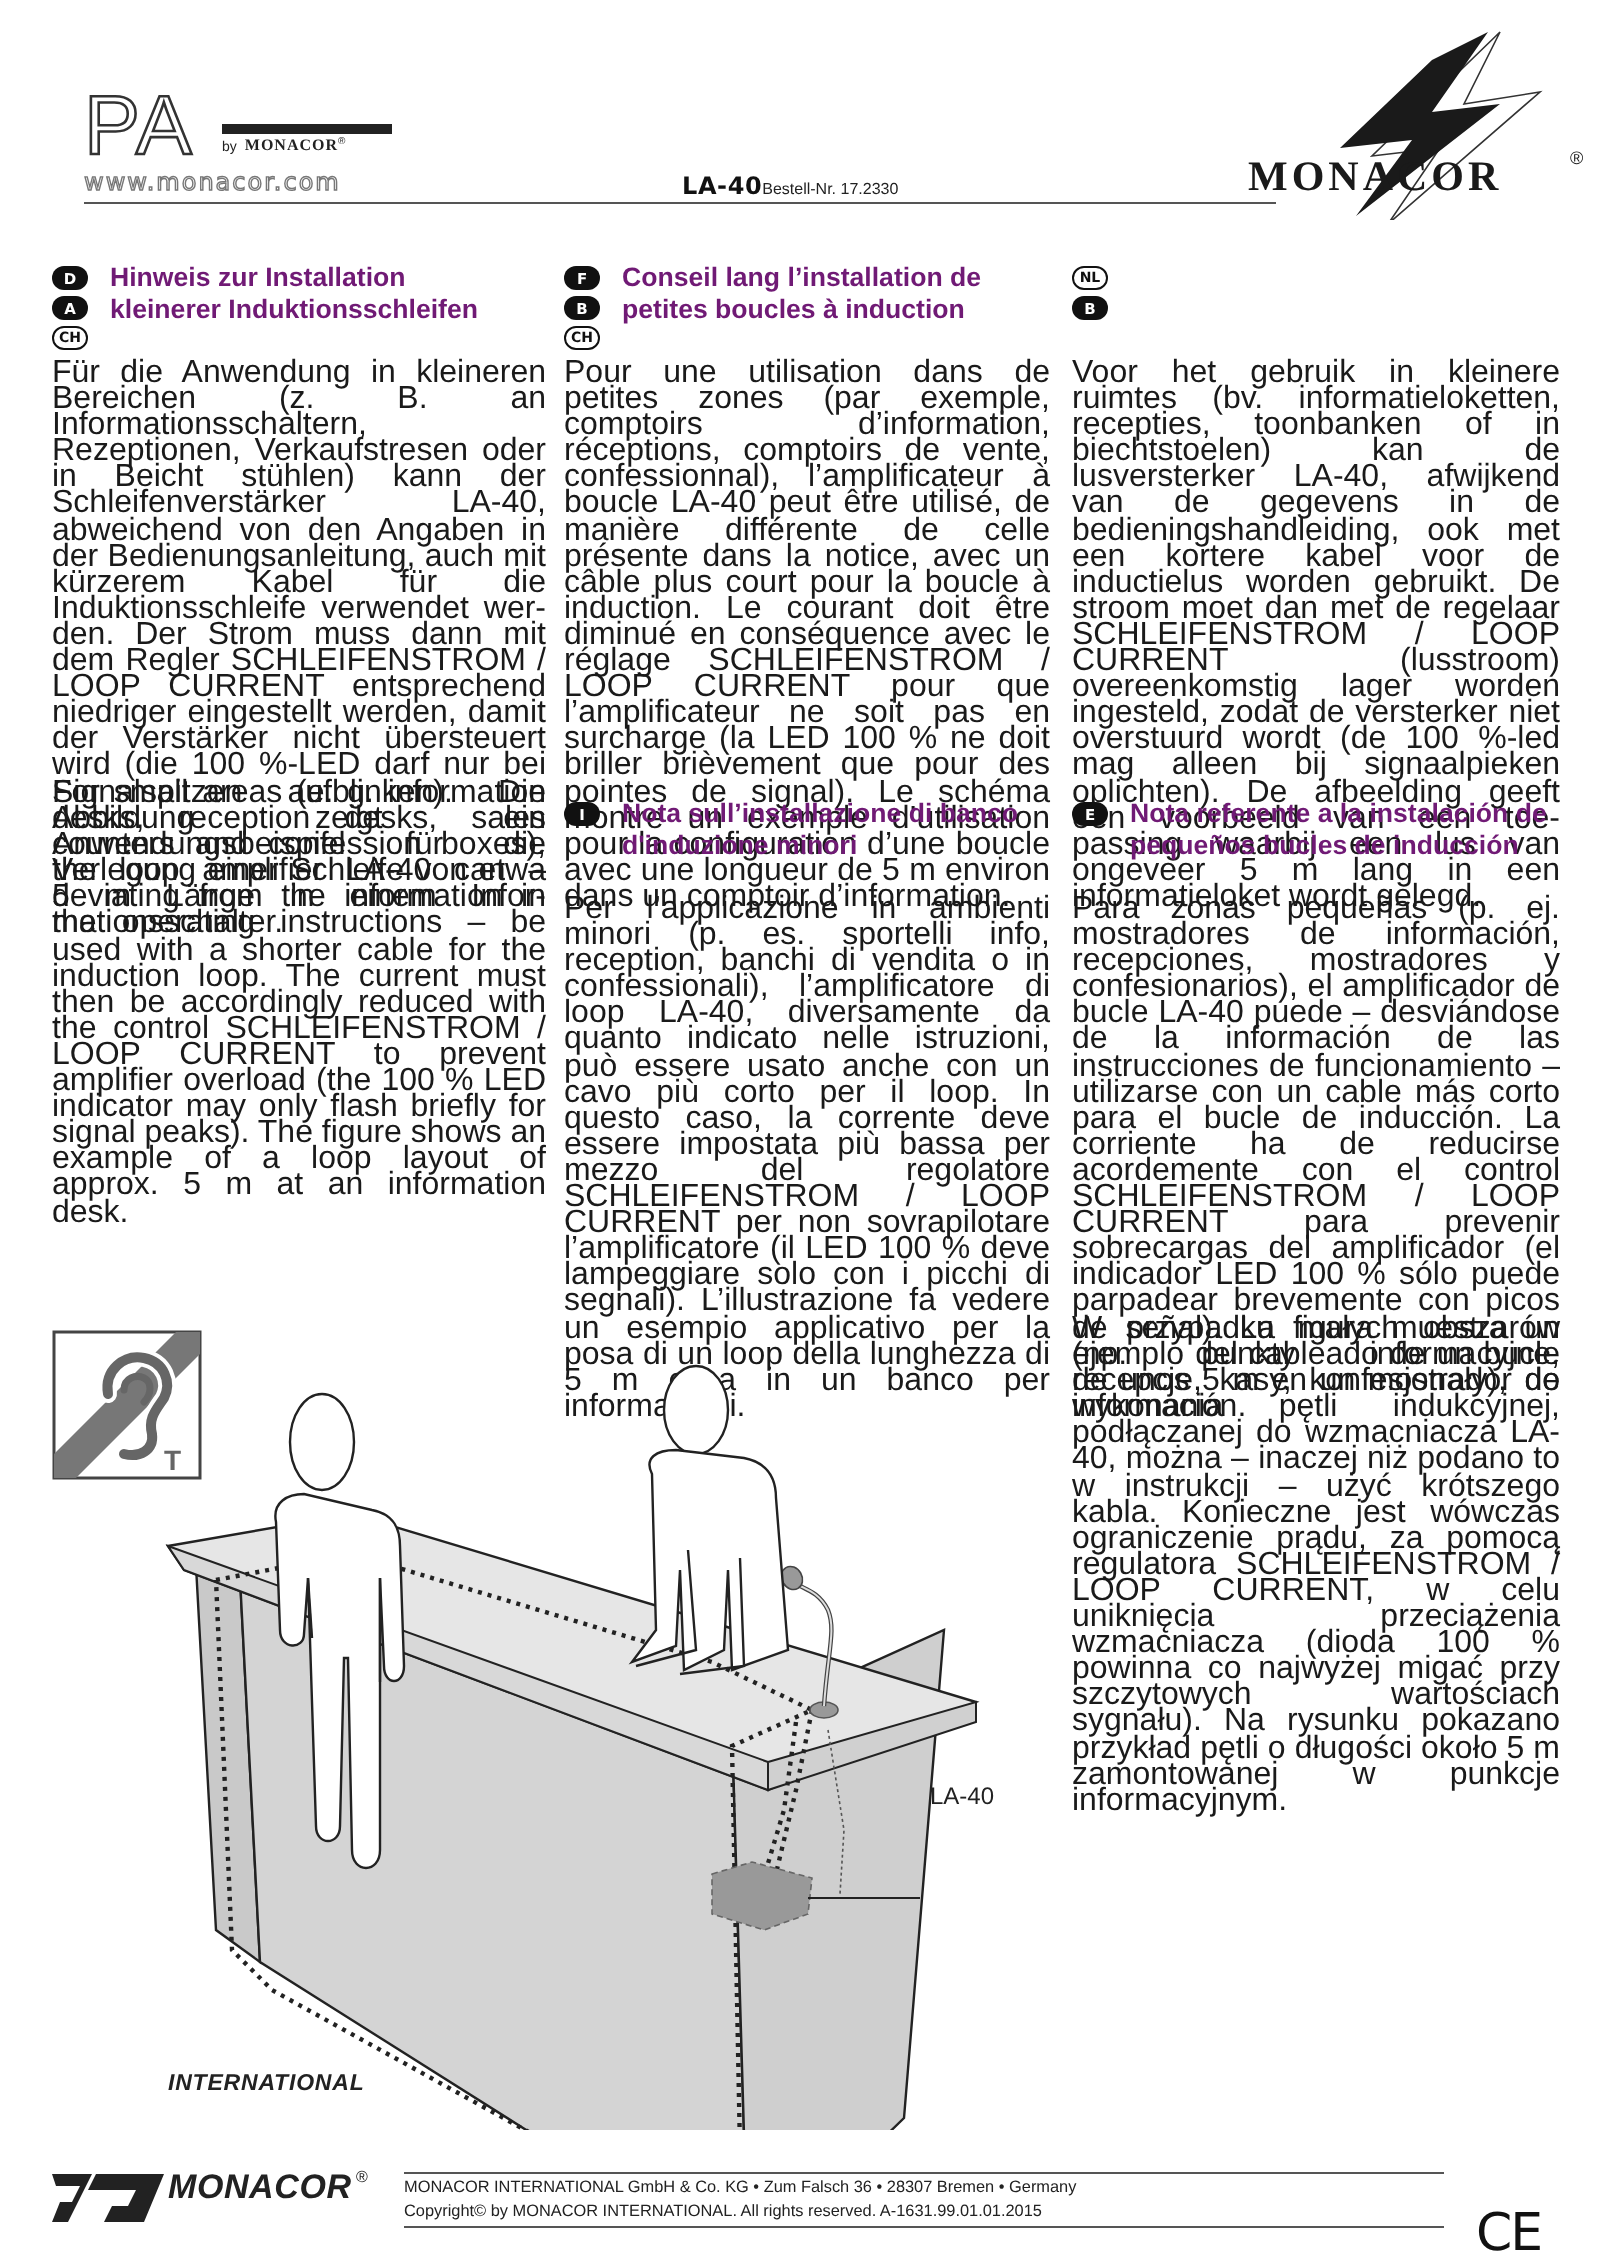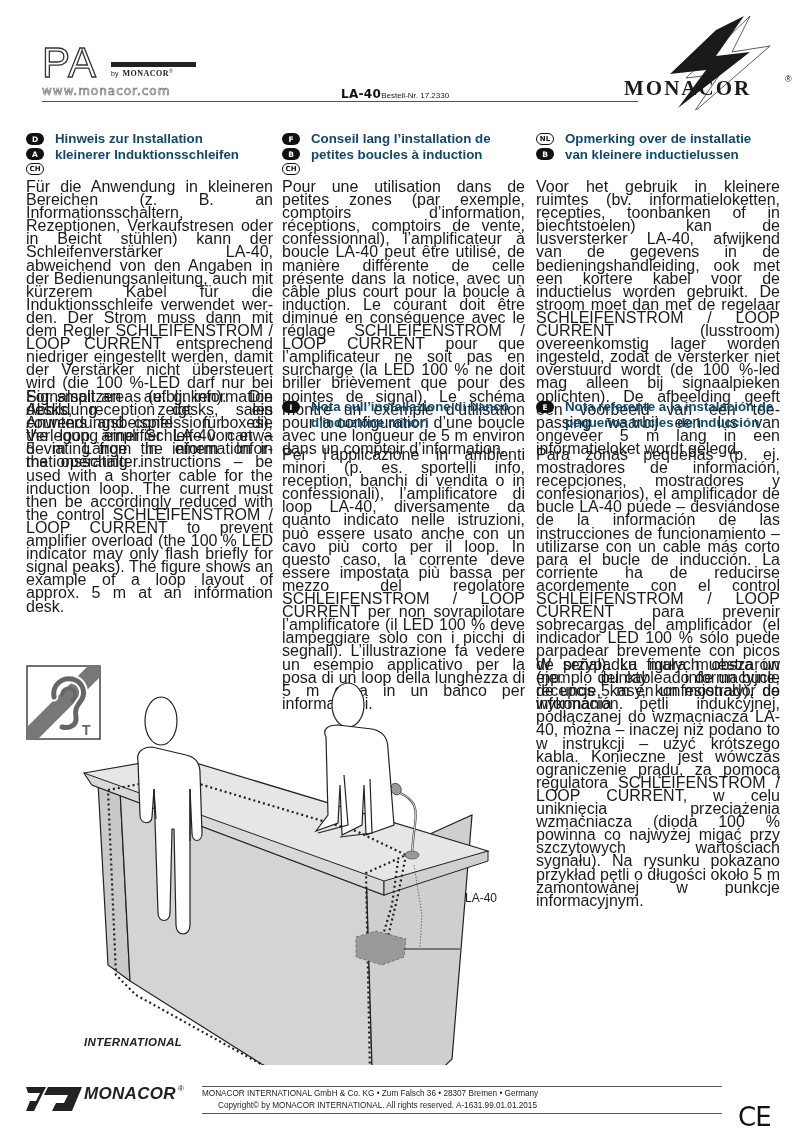--- a/index.html
+++ b/index.html
@@ -22,37 +22,37 @@
   .monacor-word { position: absolute; left: 608px; top: 76px; font-family: "Liberation Serif", serif; font-weight: 700; font-size: 21px; letter-spacing: 2px; color: #1a1a1a; }
   .monacor-reg { position: absolute; left: 769px; top: 74px; font-size: 9px; }
 
   
   .sec { position: absolute; }
   .sec-head { position: relative; height: 58px; }
   .badges { position: absolute; left: 0; top: 4px; width: 22px; }
   .badge { display: flex; align-items: center; justify-content: center; width: 18px; height: 12px; border-radius: 6px; background: #111; color: #fff;
            font-size: 7.5px; font-weight: 700; margin-bottom: 3px; font-family: "DejaVu Sans", sans-serif; }
   .badge.outline { background: #fff; color: #111; border: 1.6px solid #111; font-size: 7px; }
-  .sec-title { position: absolute; left: 29px; top: 2px; font-weight: 700; font-size: 13.3px; line-height: 15.5px; color: #0c4a6e; }
+  .sec-title { position: absolute; left: 29px; top: 2px; font-weight: 700; font-size: 13.3px; line-height: 15.5px; color: #701a75; }
   .sec-body { font-size: 16px; line-height: 13.1px; text-align: justify; color: #1a1a1a; hyphens: manual; }
 
   
   .illus { position: absolute; left: 26px; top: 665px; width: 500px; height: 400px; }
   .la40-label { position: absolute; left: 465px; top: 891px; font-size: 12px; color: #222; }
 
   
   .ftr-logo { position: absolute; left: 26px; top: 1087px; }
   .ftr-logo svg { display: block; }
   .ftr-name { position: absolute; left: 84px; top: 1084px; font-weight: 700; font-style: italic; font-size: 17px; color: #222; letter-spacing: 0.3px; }
   .ftr-name-reg { position: absolute; left: 178px; top: 1084px; font-size: 8px; }
   .ftr-intl { position: absolute; left: 84px; top: 1036px; font-weight: 700; font-style: italic; font-size: 11.5px; color: #222; letter-spacing: 0.4px; }
   .ftr-line-top { position: absolute; left: 202px; top: 1086px; width: 520px; height: 1px; background: #555; }
   .ftr-line-bot { position: absolute; left: 202px; top: 1113px; width: 520px; height: 1px; background: #555; }
   .ftr-t1 { position: absolute; left: 202px; top: 1089px; font-size: 8.2px; color: #222; white-space: nowrap; }
-  .ftr-t2 { position: absolute; left: 218px; top: 1101px; font-size: 8.2px; color: #222; white-space: nowrap; }
+  .ftr-t2 { position: absolute; left: 202px; top: 1101px; font-size: 8.2px; color: #222; white-space: nowrap; }
   .ce { position: absolute; left: 738px; top: 1087px; font-size: 26px; font-weight: 400; color: #111; letter-spacing: -1px; font-family: "DejaVu Sans", sans-serif; margin-top: 15px; }
 </style>
 </head>
 <body>
 
 <div class="hdr">
   <div class="pa-logo">PA</div>
   <div class="pa-bar"></div>
   <div class="pa-by">
     <span>by</span><b>MONACOR</b><sup style="font-size:5px">®</sup>
@@ -101,24 +101,20 @@
     </div>
   </div>
   <p class="sec-body" style="margin-top:-7px">Pour une utilisation dans de petites zones (par exemple, comptoirs d’information, réceptions, comptoirs de vente, confessionnal), l’amplificateur à boucle LA-40 peut être utilisé, de manière diffé­rente de celle présente dans la notice, avec un câble plus court pour la boucle à induction. Le cou­rant doit être diminué en conséquence avec le réglage SCHLEIFENSTROM / LOOP CURRENT pour que l’amplificateur ne soit pas en surcharge (la LED 100 % ne doit briller brièvement que pour des pointes de signal). Le schéma montre un exemple d’utilisation pour la configuration d’une boucle avec une longueur de 5 m environ dans un comptoir d’information.</p>
 </div>
 
 <div class="sec" style="left:536px; top:129px; width:244px;">
   <div class="sec-head">
     <div class="badges">
       <div class="badge outline">NL</div>
       <div class="badge">B</div>
-    </div>
-    <div class="sec-title">
-      <div>Opmerking over de installatie</div>
-      <div>van kleinere inductielussen</div>
     </div>
   </div>
   <p class="sec-body" style="margin-top:-7px">Voor het gebruik in kleinere ruimtes (bv. informa­tieloketten, recepties, toonbanken of in biechtstoe­len) kan de lusversterker LA-40, afwijkend van de gegevens in de bedieningshandleiding, ook met een kortere kabel voor de inductielus worden gebruikt. De stroom moet dan met de regelaar SCHLEIFENSTROM / LOOP CURRENT (lus­stroom) overeenkomstig lager worden ingesteld, zodat de versterker niet overstuurd wordt (de 100 %-led mag alleen bij signaalpieken oplichten). De afbeelding geeft een voorbeeld van een toe­passing waarbij een lus van ongeveer 5 m lang in een informatieloket wordt gelegd.</p>
 </div>
 
 <div class="sec" style="left:26px; top:397px; width:247px;">
   <p class="sec-body" style="margin-top:-7px">For small areas (e. g. information desks, reception desks, sales counters and confession boxes), the loop amplifier LA-40 can – deviating from the infor­mation in the operating instructions – be used with a shorter cable for the induction loop. The current must then be accordingly reduced with the control SCHLEIFENSTROM / LOOP CURRENT to pre­vent amplifier overload (the 100 % LED indicator may only flash briefly for signal peaks). The figure shows an example of a loop layout of approx. 5 m at an information desk.</p>
 </div>
 
 <div class="sec" style="left:282px; top:397px; width:243px;">

